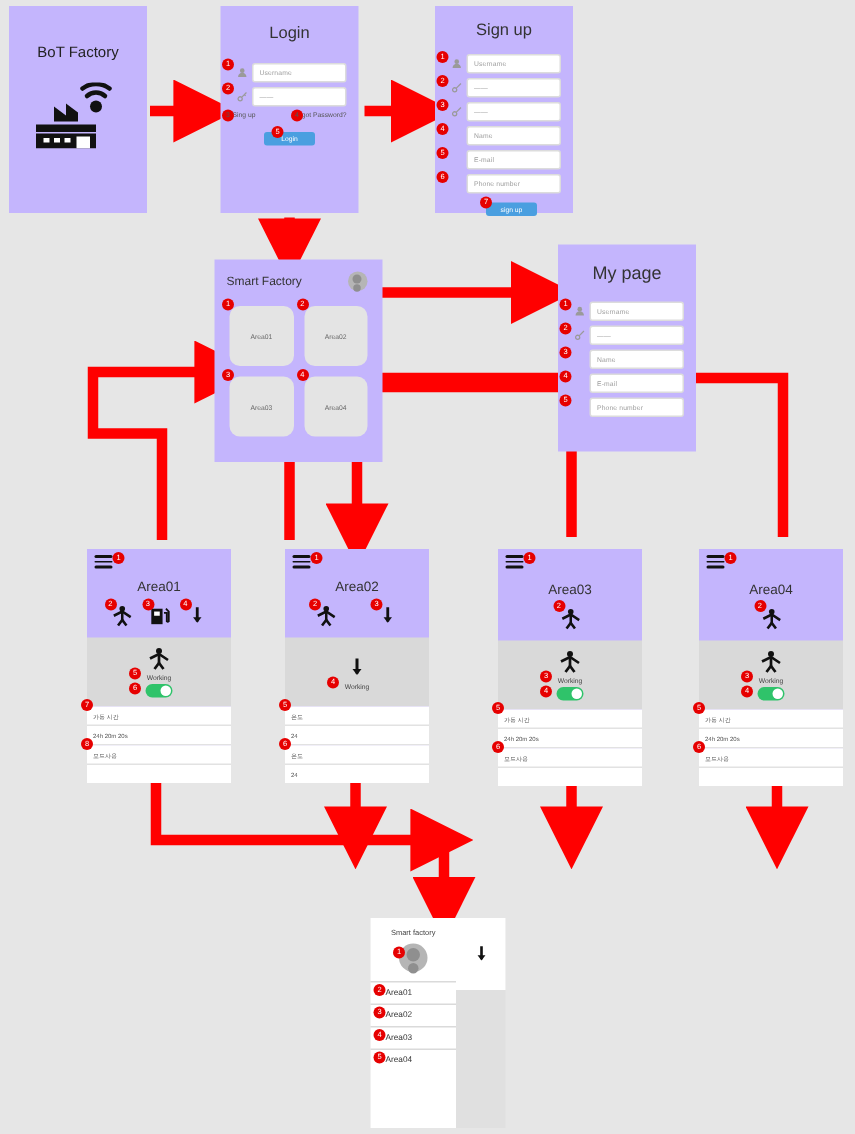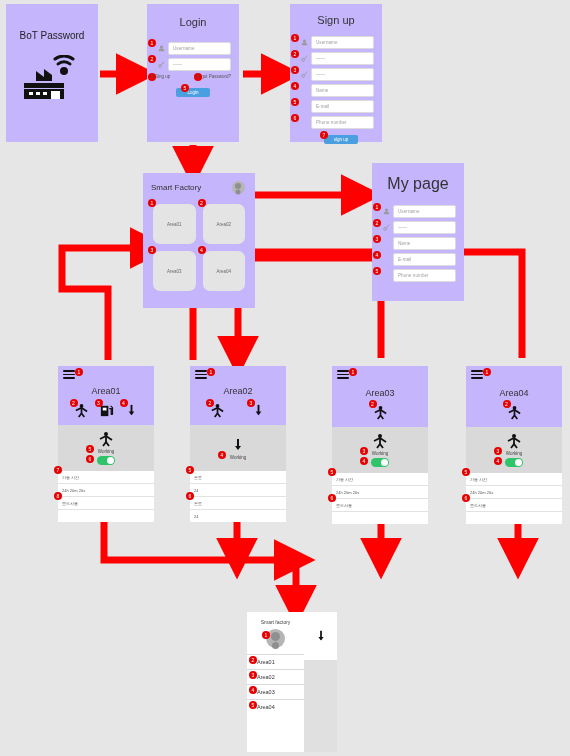--- a/index.html
+++ b/index.html
@@ -49,21 +49,21 @@
   .sf-head .sf-title{font-size:8px;color:#333;}
   .avatar{width:13px;height:13px;border-radius:50%;background:#b5b5b5;position:relative;}
   .avatar:after{content:"";position:absolute;left:3.2px;top:2px;width:6px;height:6px;
       border-radius:50%;background:#8f8f8f;box-shadow:0 6px 0 -0.5px #8f8f8f;}
   .grid{display:grid;grid-template-columns:1fr 1fr;gap:7px;padding:10px 10px 0 10px;}
   .tile{height:40px;background:#e4e4e4;border-radius:7px;display:flex;align-items:center;
         justify-content:center;font-size:4.5px;color:#6a6a6a;position:relative;}
 
   
   #mypage{left:372px;top:163px;width:92px;height:138px;}
-  #mypage .t{margin-top:12px;font-size:16px;}
+  #mypage .t{margin-top:12px;font-size:12px;}
   #mypage .form{margin:12px 8px 0 8px;}
 
   
   .area{width:96px;height:144px;top:366px;}
   .area .bar{height:22px;position:relative;}
   .hamb{position:absolute;left:5px;top:4px;width:12px;height:9px;}
   .hamb i{display:block;height:1.6px;background:#111;margin-bottom:2px;border-radius:1px;}
   .area .aname{text-align:center;font-size:9px;color:#333;margin-top:-2px;}
   .iconrow{display:flex;justify-content:center;gap:10px;margin-top:4px;height:20px;align-items:center;}
   .ic{width:15px;height:15px;position:relative;}
@@ -112,21 +112,21 @@
     <path d="M522,358 L522,252 L232,252"></path>
     <path d="M104,513 L104,560 L296,560"></path>
     <path d="M237,513 L237,560"></path>
     <path d="M381,513 L381,560"></path>
     <path d="M518,513 L518,560"></path>
     <path d="M296,560 L296,607"></path>
   </g>
 </svg>
 
 <div class="screen" id="splash">
-  <div class="t title-center">BoT Password</div>
+  <div class="t title-center">BoT Factory</div>
   <div class="icon">
     <svg viewBox="0 0 60 44" width="60" height="44">
       <path fill="#111" d="M4,18 L4,26 L14,26 L14,16 L22,22 L22,14 L30,20 L30,26 L4,26z"></path>
       <rect x="2" y="28" width="40" height="5" fill="#111"></rect>
       <path fill="#111" d="M2,34 h40 v10 h-40z"></path>
       <rect x="7" y="37" width="4" height="3" fill="#fff"></rect>
       <rect x="14" y="37" width="4" height="3" fill="#fff"></rect>
       <rect x="21" y="37" width="4" height="3" fill="#fff"></rect>
       <rect x="29" y="36" width="9" height="8" fill="#fff"></rect>
       <circle cx="42" cy="16" r="4" fill="#111"></circle>

